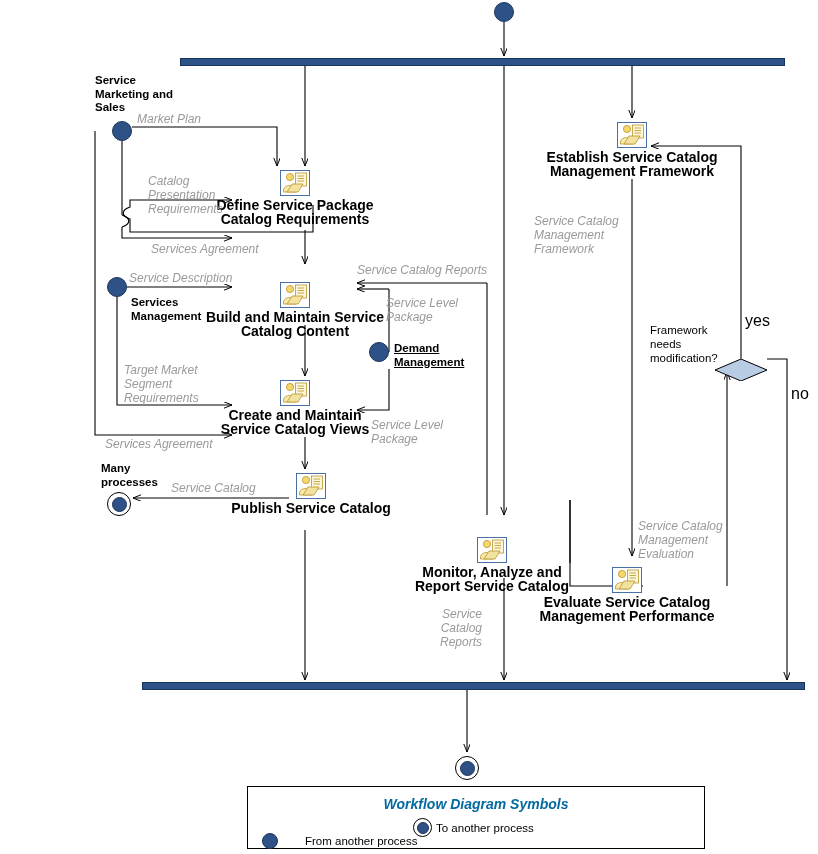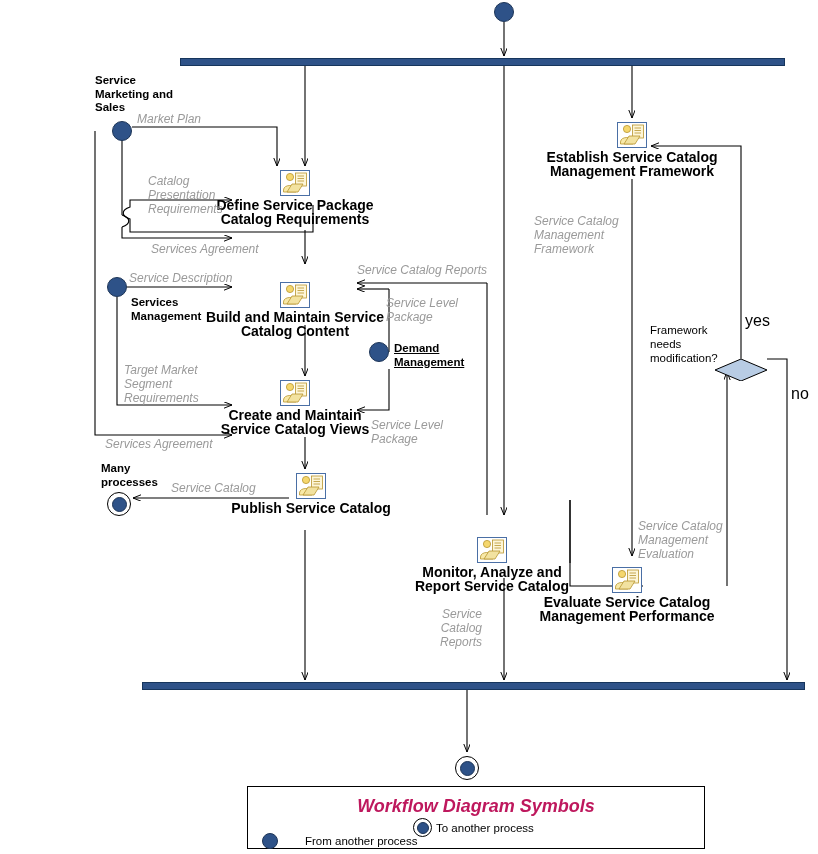--- a/index.html
+++ b/index.html
@@ -14,22 +14,22 @@
   .startnode{width:20px;height:20px;border-radius:50%;background:#2e5288;border:1px solid #1d3557;box-sizing:border-box;}
   .endnode{width:24px;height:24px;border-radius:50%;border:1.5px solid #000;box-sizing:border-box;
            display:flex;align-items:center;justify-content:center;background:#fff;}
   .endnode i{display:block;width:15px;height:15px;border-radius:50%;background:#2e5288;border:1px solid #1d3557;box-sizing:border-box;}
   .role{position:absolute;font-size:11.5px;font-weight:700;color:#000;line-height:13.5px;white-space:pre;}
   .wp{position:absolute;font-size:12px;font-style:italic;color:#9a9a9a;line-height:14px;white-space:pre;}
   .cond{position:absolute;font-size:11.5px;color:#000;line-height:14px;white-space:pre;}
   .guard{position:absolute;font-size:16px;color:#000;}
   .diamond{position:absolute;width:52px;height:22px;}
   .legend{position:absolute;border:1px solid #000;background:#fff;box-sizing:border-box;}
-  .legend-title{position:absolute;width:100%;text-align:center;top:9px;font-size:18px;font-weight:700;
-                font-style:italic;color:#be185d;}
+  .legend-title{position:absolute;width:100%;text-align:center;top:9px;font-size:14px;font-weight:700;
+                font-style:italic;color:#0369a1;}
   .leg-item{position:absolute;display:flex;align-items:center;font-size:11.5px;color:#000;}
   .leg-dot{width:16px;height:16px;border-radius:50%;background:#2e5288;border:1px solid #1d3557;
            box-sizing:border-box;margin-right:5px;flex:none;}
   .leg-ring{width:19px;height:19px;border-radius:50%;border:1.5px solid #000;box-sizing:border-box;
             display:flex;align-items:center;justify-content:center;background:#fff;margin-right:4px;flex:none;}
   .leg-ring i{width:12px;height:12px;border-radius:50%;background:#2e5288;border:1px solid #1d3557;box-sizing:border-box;}
   .leg-gray{font-style:italic;color:#9a9a9a;line-height:13px;margin-right:5px;white-space:pre;}
 </style>
 </head>
 <body>

